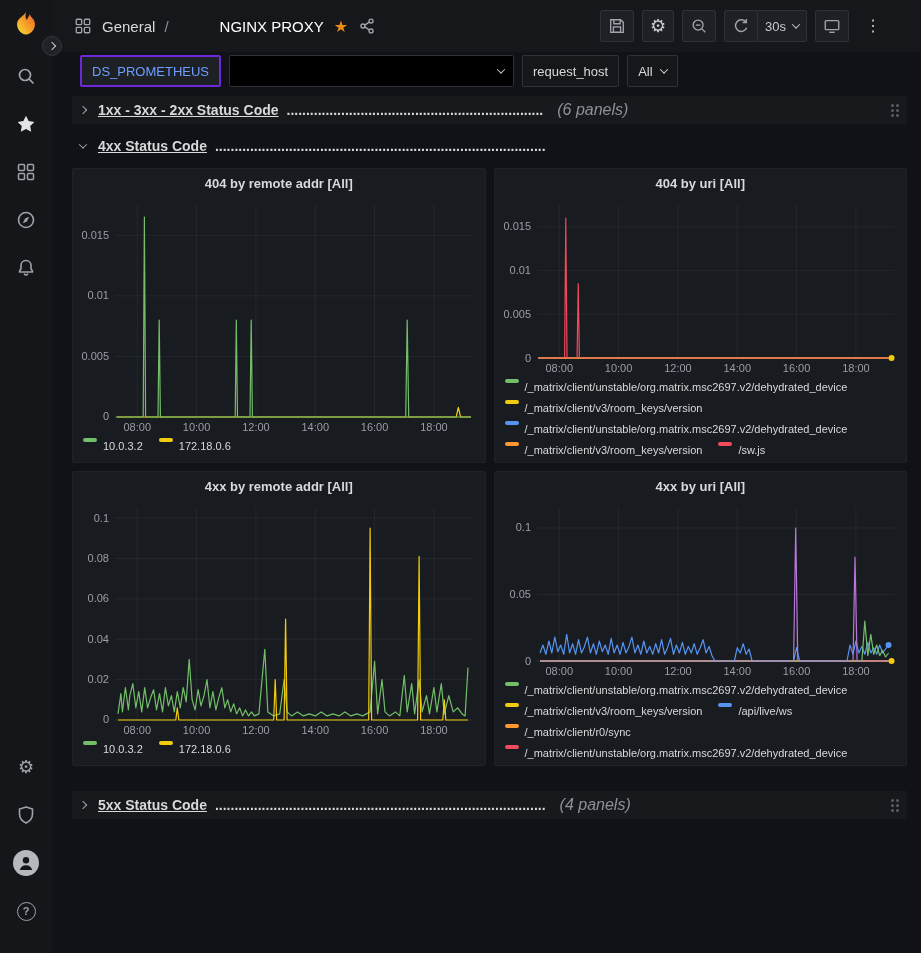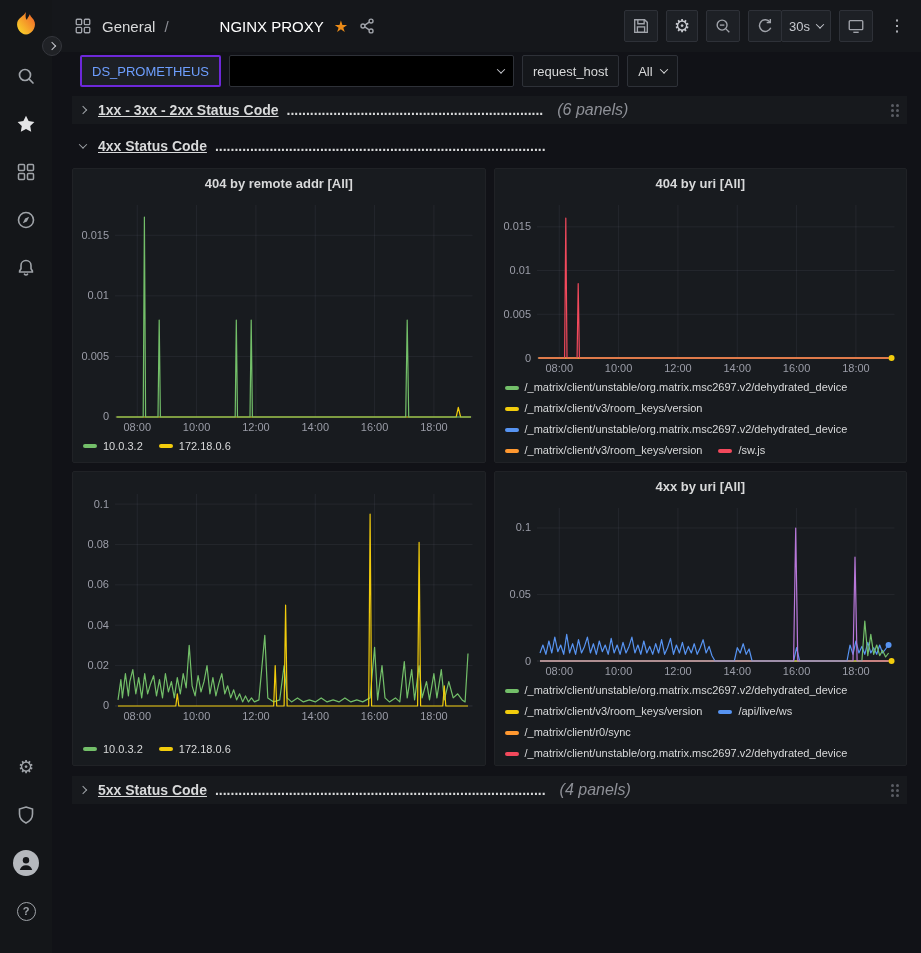--- a/index.html
+++ b/index.html
@@ -21,21 +21,21 @@
   .avatar{width:26px;height:26px;border-radius:50%;background:#b5b8bd;display:flex;
     align-items:center;justify-content:center;overflow:hidden;}
   .gear-glyph{font-size:18px;line-height:1;}
   .kebab-glyph{font-size:16px;line-height:1;}
   .help-circle{width:19px;height:19px;border-radius:50%;border:1.6px solid currentColor;
     display:flex;align-items:center;justify-content:center;font-size:11px;font-weight:700;}
 
   
   .main{flex:1;display:flex;flex-direction:column;min-width:0;background:#111217;}
 
-  .navbar{height:52px;display:flex;align-items:center;padding:0 8px 0 22px;gap:10px;
+  .navbar{height:52px;display:flex;align-items:center;padding:0 32px 0 22px;gap:10px;
     background:#15171b;flex-shrink:0;}
   .crumb{display:flex;align-items:center;gap:9px;font-size:15px;white-space:nowrap;}
   .crumb .sep{color:#8e9097;}
   .crumb .section{color:#d8d9da;cursor:pointer;}
   .crumb .dash-title{color:#ffffff;font-weight:500;margin-left:42px;}
   .star-glyph{color:#eb8b18;font-size:16px;cursor:pointer;}
   .icon{color:#a1a4ab;display:inline-flex;}
   .icon svg{width:18px;height:18px;}
   .nav-right{margin-left:auto;display:flex;align-items:center;gap:8px;}
   .tbtn{height:32px;min-width:32px;padding:0 7px;display:inline-flex;align-items:center;
@@ -64,32 +64,32 @@
     cursor:pointer;}
   .row-header.collapsed{background:#17191d;}
   .row-chevron{color:#9fa3a8;flex-shrink:0;width:10px;display:flex;}
   .row-title{font-weight:700;font-size:14px;color:#d8d9da;white-space:nowrap;overflow:hidden;text-decoration:underline;}
   .row-dots{font-weight:700;font-size:14px;color:#d8d9da;white-space:nowrap;overflow:hidden;
     max-width:430px;}
   .row-count{font-style:italic;color:#8e9097;font-size:16px;margin-left:6px;white-space:nowrap;}
   .drag-handle{margin-left:auto;display:grid;grid-template-columns:repeat(2,3px);grid-gap:2px;cursor:grab;}
   .drag-handle i{width:3px;height:3px;background:#5a5d64;border-radius:50%;display:block;}
 
-  .panel-grid{display:grid;grid-template-columns:1fr 1fr;grid-gap:8px;margin-bottom:10px;}
+  .panel-grid{display:grid;grid-template-columns:1fr 1fr;grid-gap:8px;margin-bottom:25px;}
   .panel{height:295px;background:#181b1f;border:1px solid #202226;border-radius:2px;display:flex;
     flex-direction:column;min-width:0;overflow:hidden;}
   .panel-title{height:28px;display:flex;align-items:center;justify-content:center;font-size:13px;
     font-weight:600;color:#d8d9da;flex-shrink:0;cursor:pointer;}
   .chart-wrap{flex:1 1 auto;min-height:0;position:relative;}
   .chart-wrap svg{position:absolute;left:0;top:0;width:100%;height:100%;display:block;}
   svg text{font-family:"Liberation Sans",sans-serif;}
   .legend{flex-shrink:0;padding:3px 10px 7px;display:flex;flex-wrap:wrap;column-gap:16px;row-gap:4px;
     font-size:11px;line-height:1.55;color:#d8d9da;overflow:hidden;align-content:flex-start;}
   .legend.tall{max-height:86px;}
-  .legend-item{display:inline-flex;align-items:center;gap:6px;white-space:nowrap;cursor:pointer;}
+  .legend-item{display:inline-flex;gap:6px;white-space:nowrap;cursor:pointer;}
   .legend-swatch{width:14px;height:4px;border-radius:2px;flex-shrink:0;}
 </style>
 </head>
 <body>
 
 <div class="app">
 
   <aside class="sidebar">
     <div class="expand-toggle">
       <span class="chev right"></span>
@@ -368,20 +368,21 @@
                 <span>/_matrix/client/v3/room_keys/version</span>
               </span>
               <span class="legend-item">
                 <span class="legend-swatch" style="background: rgb(242, 73, 92);"></span>
                 <span>/sw.js</span>
               </span>
             </div>
         </section>
 
         <section class="panel">
+          <div class="panel-title">4xx by remote addr [All]</div>
           <div class="chart-wrap">
               <svg viewBox="0 0 411.5 237.953125">
                 <line x1="64.25103734439834" x2="64.25103734439834" y1="8" y2="219.953125" stroke="rgba(204,204,220,0.07)" stroke-width="1"></line>
                 <text x="64.25103734439834" y="233.953125" fill="#9b9da8" font-size="11" text-anchor="middle">08:00</text>
                 <line x1="123.58713692946058" x2="123.58713692946058" y1="8" y2="219.953125" stroke="rgba(204,204,220,0.07)" stroke-width="1"></line>
                 <text x="123.58713692946058" y="233.953125" fill="#9b9da8" font-size="11" text-anchor="middle">10:00</text>
                 <line x1="182.9232365145228" x2="182.9232365145228" y1="8" y2="219.953125" stroke="rgba(204,204,220,0.07)" stroke-width="1"></line>
                 <text x="182.9232365145228" y="233.953125" fill="#9b9da8" font-size="11" text-anchor="middle">12:00</text>
                 <line x1="242.25933609958506" x2="242.25933609958506" y1="8" y2="219.953125" stroke="rgba(204,204,220,0.07)" stroke-width="1"></line>
                 <text x="242.25933609958506" y="233.953125" fill="#9b9da8" font-size="11" text-anchor="middle">14:00</text>

